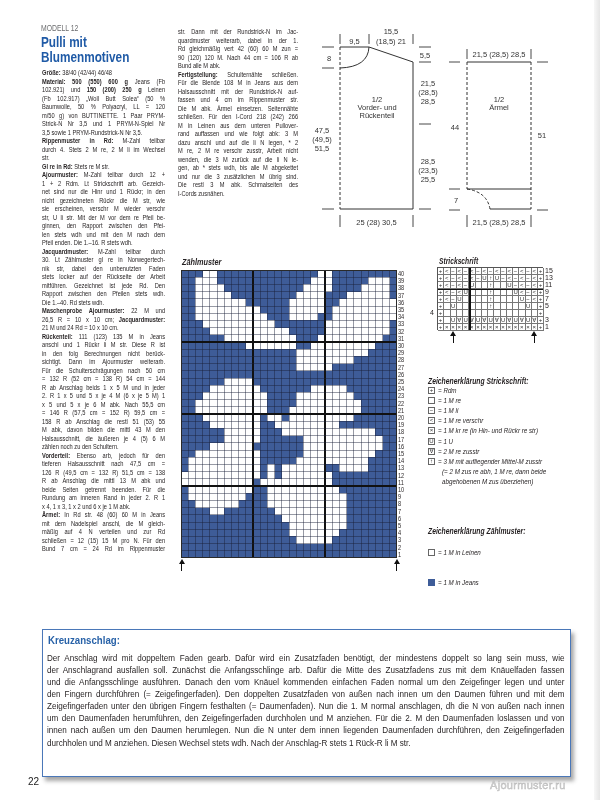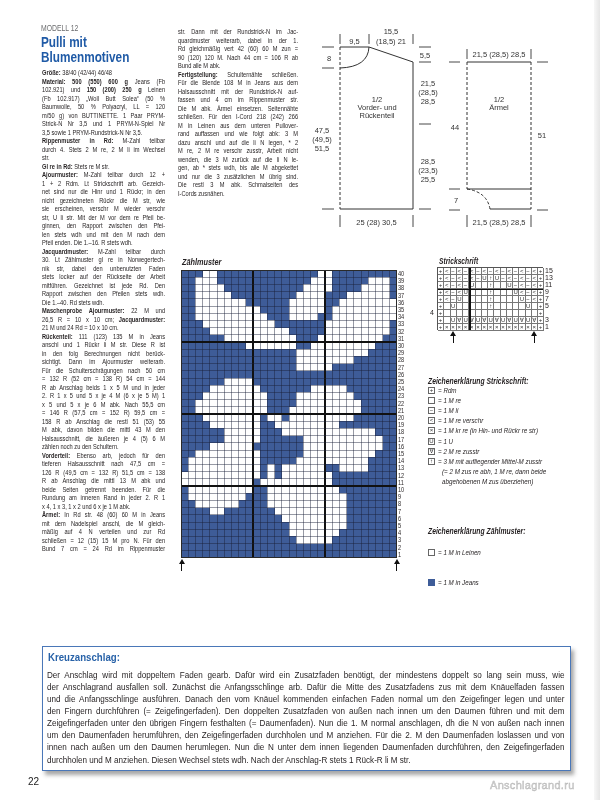--- a/index.html
+++ b/index.html
@@ -37,21 +37,21 @@
 .ss-labels{left:545px;top:266.5px}
 .ssl{position:absolute;left:0;height:7.08px;line-height:7.08px;font-size:7px;white-space:nowrap}
 .ssl.leftside{left:-115px}
 .lg{left:428px}
 .lg-title{font-size:8.2px;line-height:10px;transform:scaleX(.83)}
 .lg-item{position:absolute;left:0;height:10.2px;display:flex;align-items:center;white-space:nowrap}
 .lg-icon{width:7px;height:7px;border:0.8px solid #666;font-size:6px;line-height:5.4px;text-align:center;color:#333;flex:none;display:inline-block}
 .lg-icon.jeans{background:#3e5c98;border-color:#3e5c98}
 .lg-text{font-size:7.8px;font-style:italic;margin-left:3px;transform:scaleX(.8);transform-origin:0 50%;display:inline-block}
 .lg-note{position:absolute;left:14px;height:10.2px;line-height:10.2px;font-size:7.8px;font-style:italic;white-space:nowrap;transform:scaleX(.8);transform-origin:0 50%}
-.kz{left:42px;top:646px;width:529px;height:125px;border:1.6px solid #4a77b8;box-shadow:3px 4px 4px rgba(60,60,60,.45);background:#fff}
+.kz{left:42px;top:629px;width:529px;height:148px;border:1.6px solid #4a77b8;box-shadow:3px 4px 4px rgba(60,60,60,.45);background:#fff}
 .kz-title{position:absolute;left:5px;top:4px;font-size:10.5px;line-height:12px;font-weight:bold;color:#2862a8;white-space:nowrap;transform:scaleX(.92);transform-origin:0 0}
 .kz-lines{position:absolute;left:4.4px;top:21.7px;width:575px;font-size:9px;line-height:12.14px;transform:scaleX(.9);transform-origin:0 0}
 .kz-lines .ln{height:12.14px}
 .pageno{left:28px;top:776px;font-size:10px;color:#222}
 .watermark{left:490px;top:779px;font-size:11px;color:#d2d2d2;letter-spacing:.3px;white-space:nowrap;-webkit-text-stroke:0.4px #b8b8b8}
 </style>
 </head>
 <body>
 
 <div class="abs edge"></div>
@@ -1143,13 +1143,13 @@
       <div class="ln">und die Anfangsschlinge ausführen. Danach den vom Knäuel kommenden einfachen Faden normal um den Zeigefinger legen und unter</div>
       <div class="ln">den Fingern durchführen (= Zeigefingerfaden). Den doppelten Zusatzfaden von außen nach innen um den Daumen führen und mit dem</div>
       <div class="ln">Zeigefingerfaden unter den übrigen Fingern festhalten (= Daumenfaden). Nun die 1. M normal anschlagen, dh die N von außen nach innen</div>
       <div class="ln">um den Daumenfaden herumführen, den Zeigefingerfaden durchholen und M anziehen. Für die 2. M den Daumenfaden loslassen und von</div>
       <div class="ln">innen nach außen um den Daumen herumlegen. Nun die N unter dem innen liegenden Daumenfaden durchführen, den Zeigefingerfaden</div>
       <div class="ln last">durchholen und M anziehen. Diesen Wechsel stets wdh. Nach der Anschlag-R stets 1 Rück-R li M str.</div>
     </div>
 </div>
 
 <div class="abs pageno">22</div>
-<div class="abs watermark">Anschlagrand.ru</div>
+<div class="abs watermark">Ajourmuster.ru</div>
 
 </body></html>

